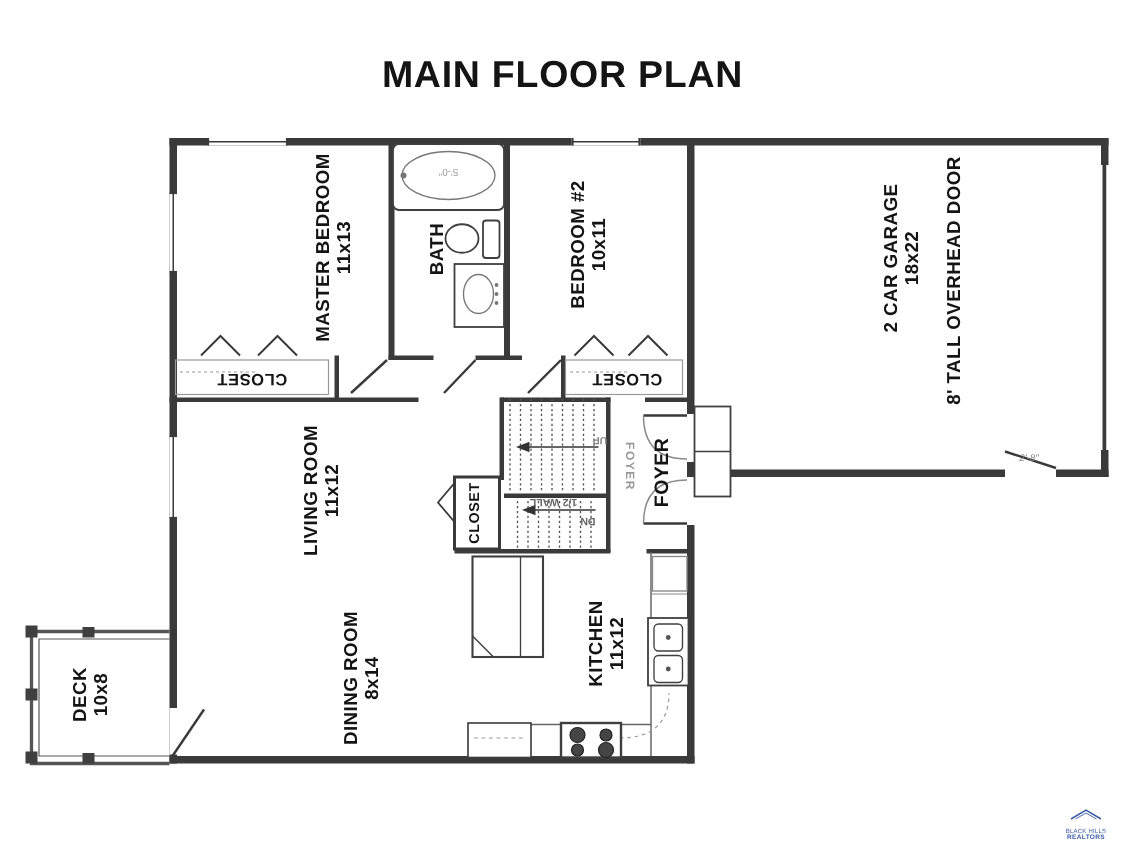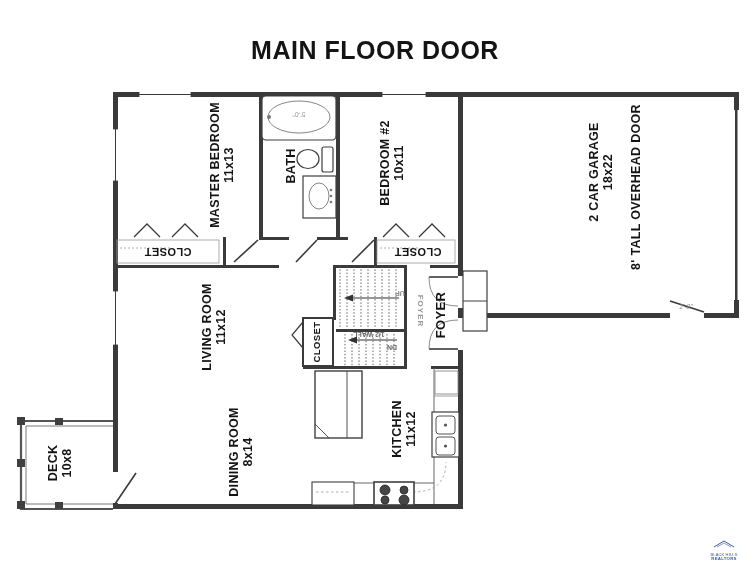--- a/index.html
+++ b/index.html
@@ -24,21 +24,21 @@
   .logo{position:absolute;left:700px;top:534px;width:48px;text-align:center;z-index:6;}
   .logo-text{transform:scale(.62);transform-origin:center top;color:#3c5ba6;line-height:7px;}
   .logo-l1{font-size:6.5px;font-weight:400;letter-spacing:.2px;}
   .logo-l2{font-size:7px;font-weight:800;letter-spacing:.4px;}
 </style>
 </head>
 <body>
 
 <div class="stage">
 
-  <div class="title">MAIN FLOOR DOOR</div>
+  <div class="title">MAIN FLOOR PLAN</div>
 
   <svg class="plan" width="750" height="562" viewBox="0 0 750 562">
 
     <g fill="#3a3a3a">
       <rect x="113" y="92" width="626" height="5"></rect>
       <rect x="113" y="92" width="5" height="417"></rect>
       <rect x="113" y="504" width="350" height="5"></rect>
       <rect x="458" y="92" width="5" height="184"></rect>
       <rect x="458" y="308" width="5" height="10"></rect>
       <rect x="458" y="350" width="5" height="159"></rect>

